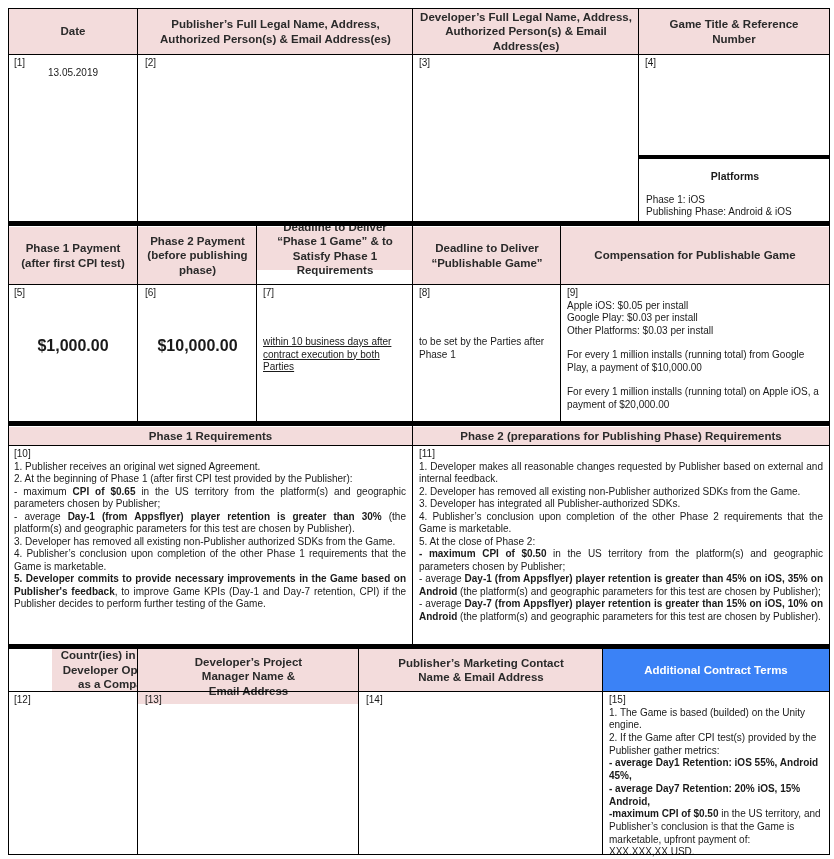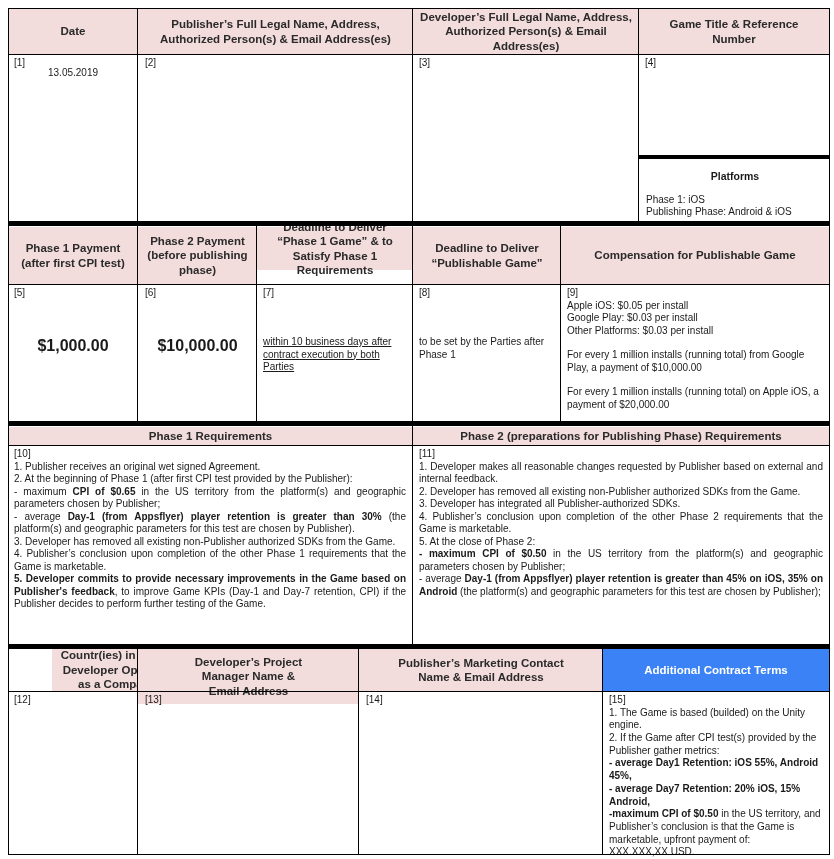--- a/index.html
+++ b/index.html
@@ -98,20 +98,21 @@
 
 <div class="cell-text just" style="left:419px;top:448px;width:404px;">
   <span class="p">[11]</span>
   <span class="p">1. Developer makes all reasonable changes requested by Publisher based on external and internal feedback.</span>
   <span class="p">2. Developer has removed all existing non-Publisher authorized SDKs from the Game.</span>
   <span class="p">3. Developer has integrated all Publisher-authorized SDKs.</span>
   <span class="p">4. Publisher’s conclusion upon completion of the other Phase 2 requirements that the Game is marketable.</span>
   <span class="p">5. At the close of Phase 2:</span>
   <span class="p"><b>- maximum CPI of $0.50</b><span> in the US territory from the platform(s) and geographic parameters chosen by Publisher;</span></span>
   <span class="p"><span>- average </span><b>Day-1 (from Appsflyer) player retention is greater than 45% on iOS, 35% on Android</b><span> (the platform(s) and geographic parameters for this test are chosen by Publisher);</span></span>
+  <span class="p"><span>- average </span><b>Day-7 (from Appsflyer) player retention is greater than 15% on iOS, 10% on Android</b><span> (the platform(s) and geographic parameters for this test are chosen by Publisher).</span></span>
 </div>
 
 <div class="abs hdr" style="left:8px;top:649px;width:130px;height:42px;padding:0 6px;margin-left:44px;">
     <span>Countr(ies) in Which Developer Operates as a Company</span>
   </div>
 <div class="abs hdr" style="left:138px;top:649px;width:221px;height:55px;padding:0 50px;align-items:center;">
     <span>Developer’s Project Manager Name &amp; Email Address</span>
   </div>
 <div class="abs hdr" style="left:359px;top:649px;width:244px;height:42px;padding:0 30px;">
     <span>Publisher’s Marketing Contact Name &amp; Email Address</span>

